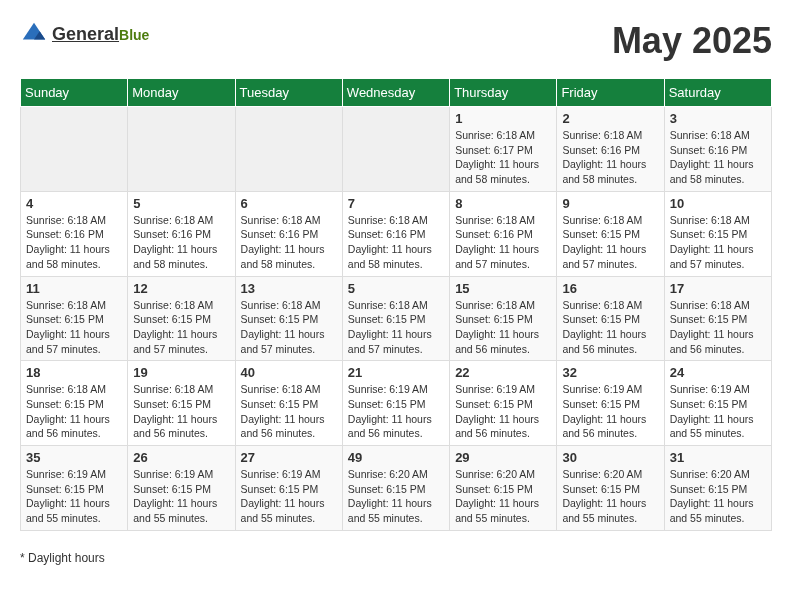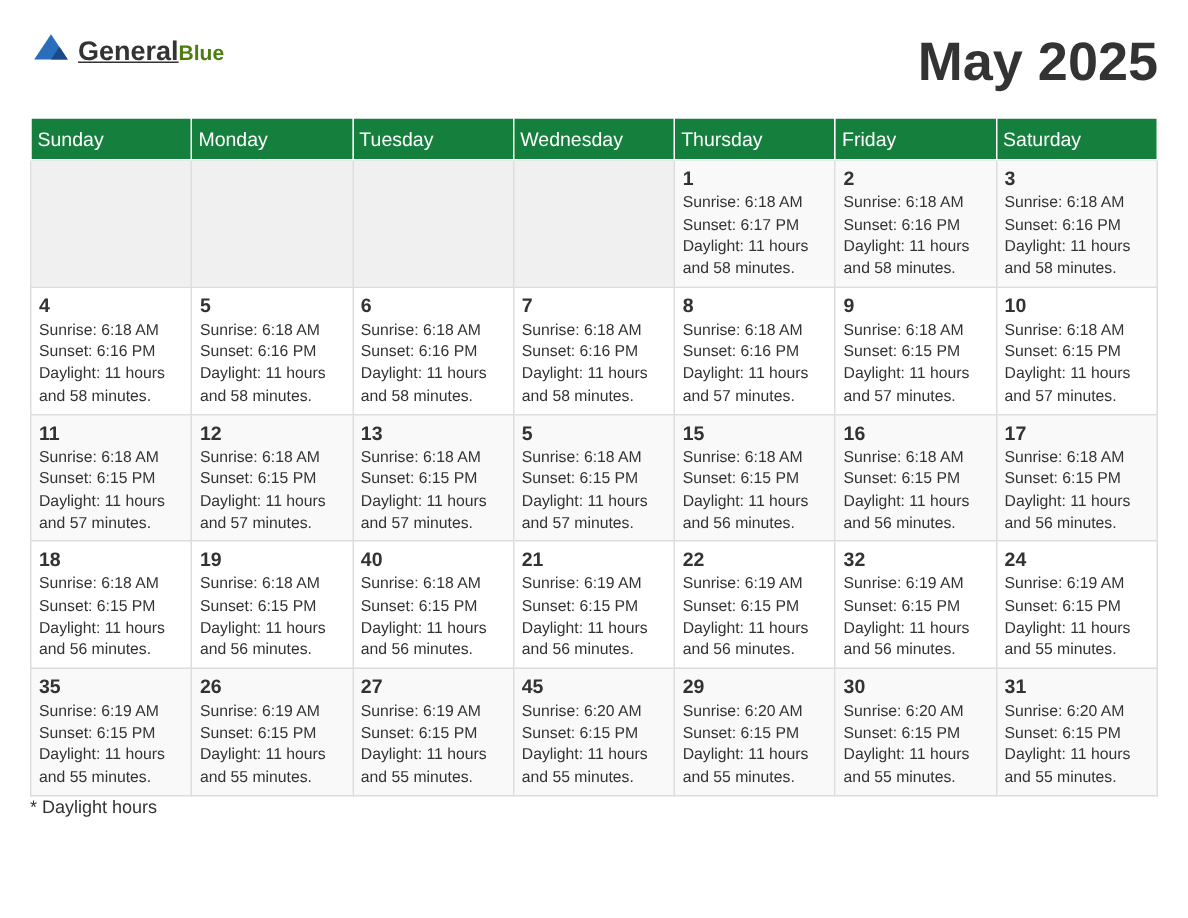--- a/index.html
+++ b/index.html
@@ -72,21 +72,21 @@
       color: #333;
       display: block;
       margin-bottom: 2px;
     }
     .day-detail {
       color: #333;
       font-size: 10.5px;
       line-height: 1.4;
     }
     .footer-note {
-      margin-top: 0;
+      margin-top: 20px;
       font-size: 12px;
       color: #333;
     }
   </style>
 </head>
 <body>
 
 <div class="header-section">
   <div class="logo">
     <svg class="logo-icon" viewBox="0 0 40 40" xmlns="http://www.w3.org/2000/svg">
@@ -311,21 +311,21 @@
 and 55 minutes.</div>
         </td>
         <td>
           <span class="day-num">27</span>
           <div class="day-detail" style="white-space: pre-line;">Sunrise: 6:19 AM
 Sunset: 6:15 PM
 Daylight: 11 hours
 and 55 minutes.</div>
         </td>
         <td>
-          <span class="day-num">45</span>
+          <span class="day-num">49</span>
           <div class="day-detail" style="white-space: pre-line;">Sunrise: 6:20 AM
 Sunset: 6:15 PM
 Daylight: 11 hours
 and 55 minutes.</div>
         </td>
         <td>
           <span class="day-num">29</span>
           <div class="day-detail" style="white-space: pre-line;">Sunrise: 6:20 AM
 Sunset: 6:15 PM
 Daylight: 11 hours

